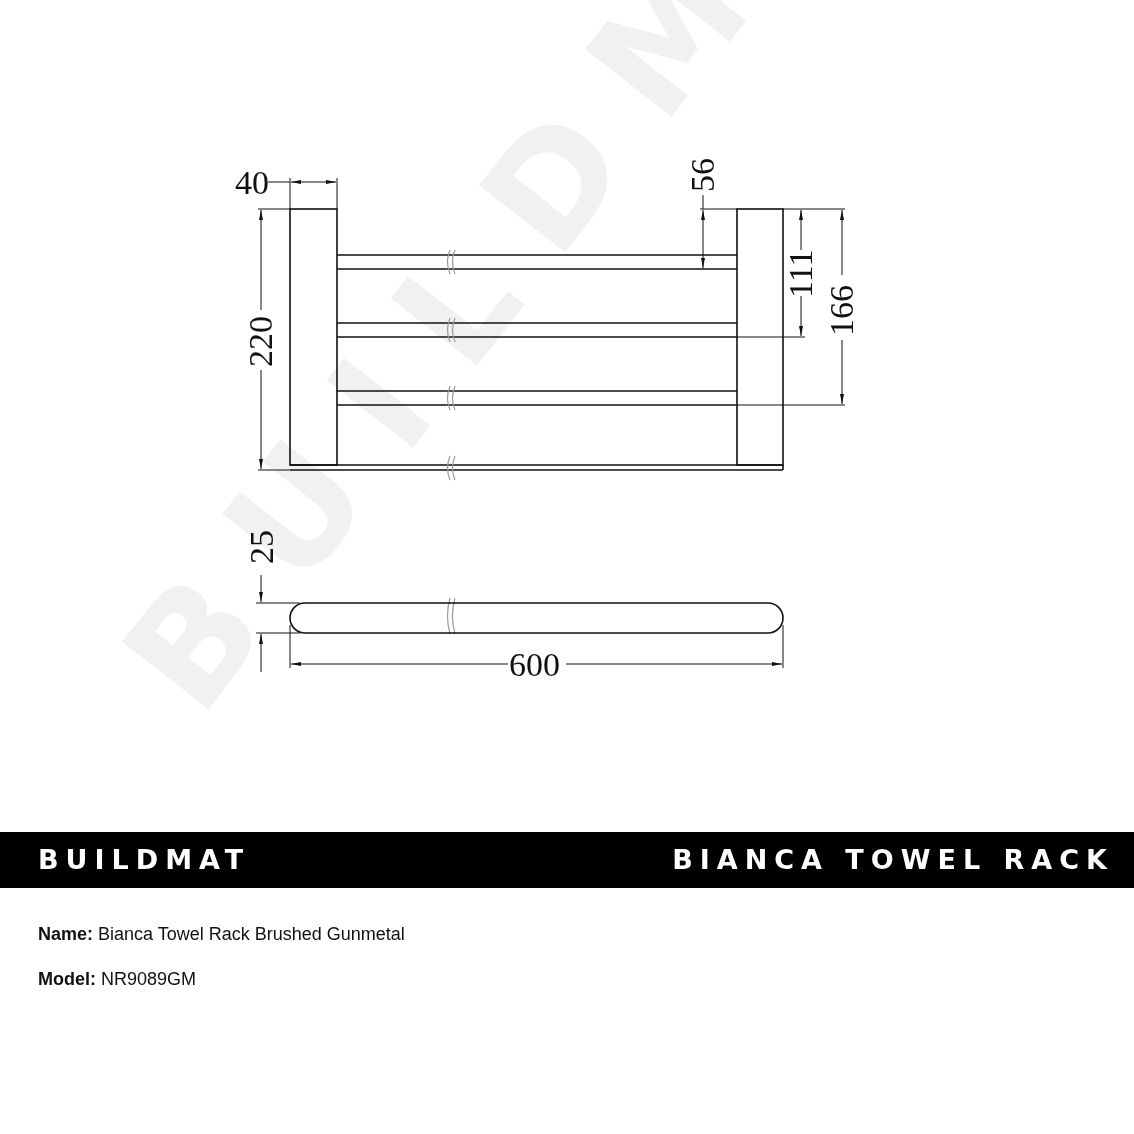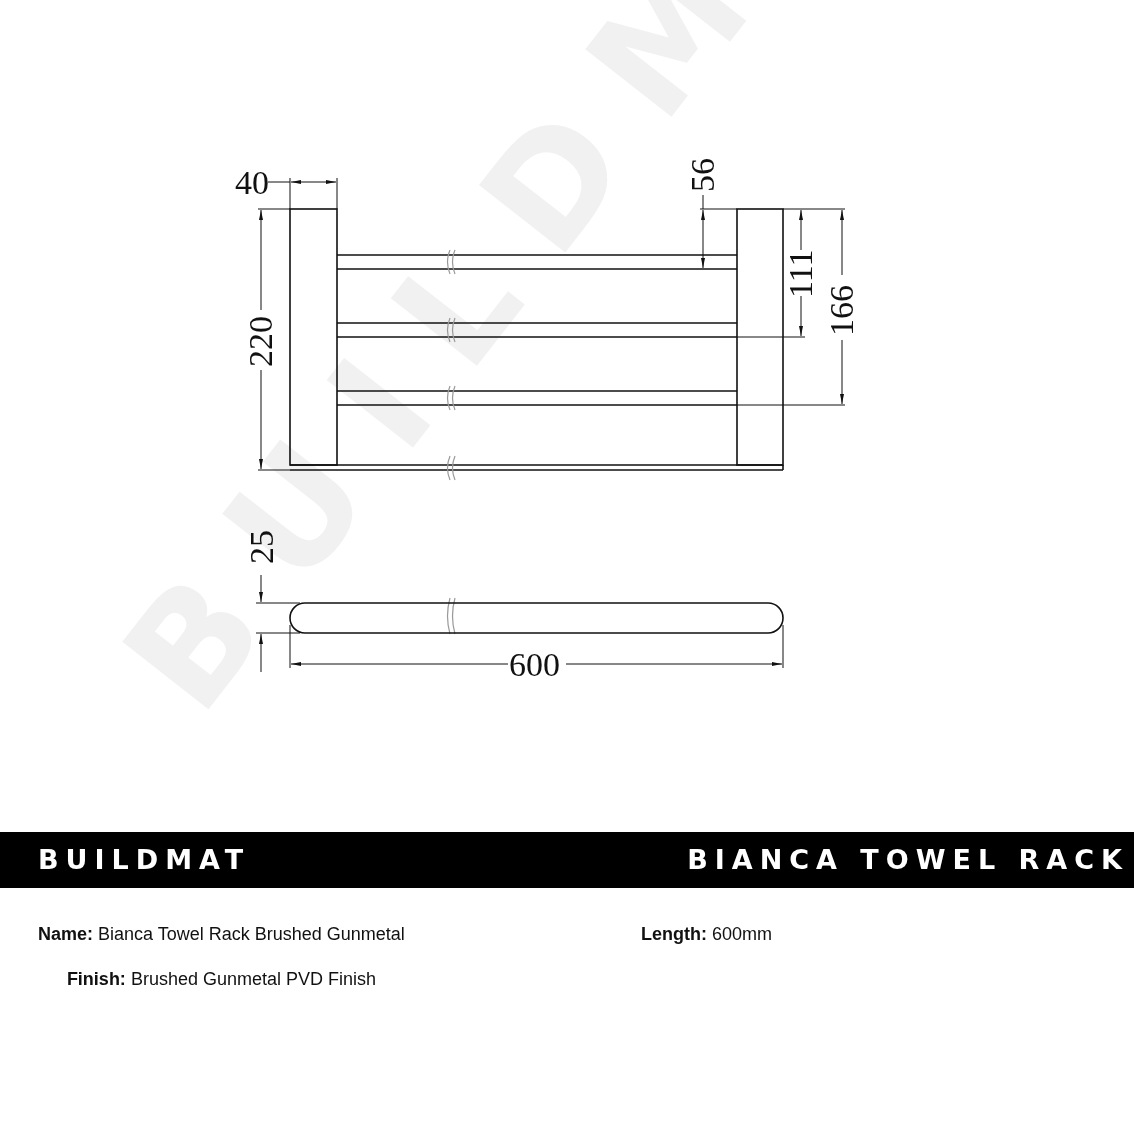--- a/index.html
+++ b/index.html
@@ -3,23 +3,23 @@
 <meta charset="utf-8">
 <style>
   html, body { margin: 0; padding: 0; background: #ffffff; }
   body { width: 1134px; height: 1134px; position: relative; overflow: hidden; font-family: "Liberation Sans", sans-serif; }
   .drawing { position: absolute; left: 0; top: 0; width: 1134px; height: 800px; }
   .drawing svg { position: absolute; left: 0; top: 0; }
   .dim-text { font-family: "Liberation Serif", serif; font-size: 34px; fill: #111; }
   .watermark { font-family: "DejaVu Sans", sans-serif; font-weight: bold; font-size: 150px; fill: #f1f1f1; letter-spacing: 48px; }
   .banner { position: absolute; left: 0; top: 832px; width: 1134px; height: 56px; background: #000; }
   .banner-left { position: absolute; left: 38px; top: 10px; color: #fff; font-family: "DejaVu Sans", sans-serif; font-weight: bold; font-size: 27px; letter-spacing: 7px; line-height: 36px; }
-  .banner-right { position: absolute; right: 5px; top: 10px; color: #fff; font-family: "DejaVu Sans", sans-serif; font-weight: bold; font-size: 27px; letter-spacing: 7px; line-height: 36px; }
+  .banner-right { position: absolute; right: 20px; top: 10px; color: #fff; font-family: "DejaVu Sans", sans-serif; font-weight: bold; font-size: 27px; letter-spacing: 7px; line-height: 36px; }
   .specs { position: absolute; top: 918px; font-size: 18px; color: #111; font-family: "Liberation Sans", sans-serif; }
-  .specs.left { left: 38px; text-align: center; }
+  .specs.left { left: 38px; }
   .specs.right { left: 641px; }
   .spec-row { height: 45px; line-height: 32px; }
   .spec-label { font-weight: bold; }
 </style>
 </head>
 <body>
 
 <div class="drawing">
   <svg width="1134" height="800" viewBox="0 0 1134 800" xmlns="http://www.w3.org/2000/svg">
     <defs>
@@ -123,23 +123,19 @@
   <div class="banner-left">BUILDMAT</div>
   <div class="banner-right">BIANCA TOWEL RACK</div>
 </div>
 
 <div class="specs left">
   <div class="spec-row">
     <span class="spec-label">Name:</span>
     <span>Bianca Towel Rack Brushed Gunmetal</span>
   </div>
   <div class="spec-row">
-    <span class="spec-label">Finish:</span>
-    <span>Brushed Gunmetal PVD Finish</span>
+    <span class="spec-label">Model:</span>
+    <span>NR9089GM</span>
   </div>
 </div>
 
 <div class="specs right">
-  <div class="spec-row">
-    <span class="spec-label">Length:</span>
-    <span>600mm</span>
-  </div>
 </div>
 
 </body></html>

